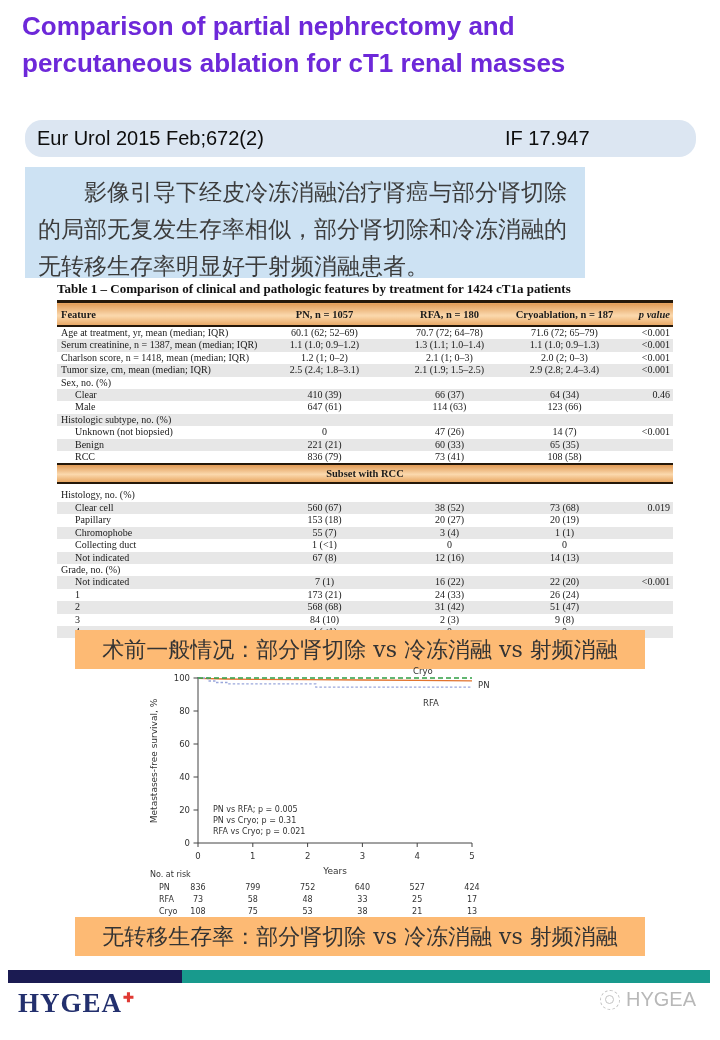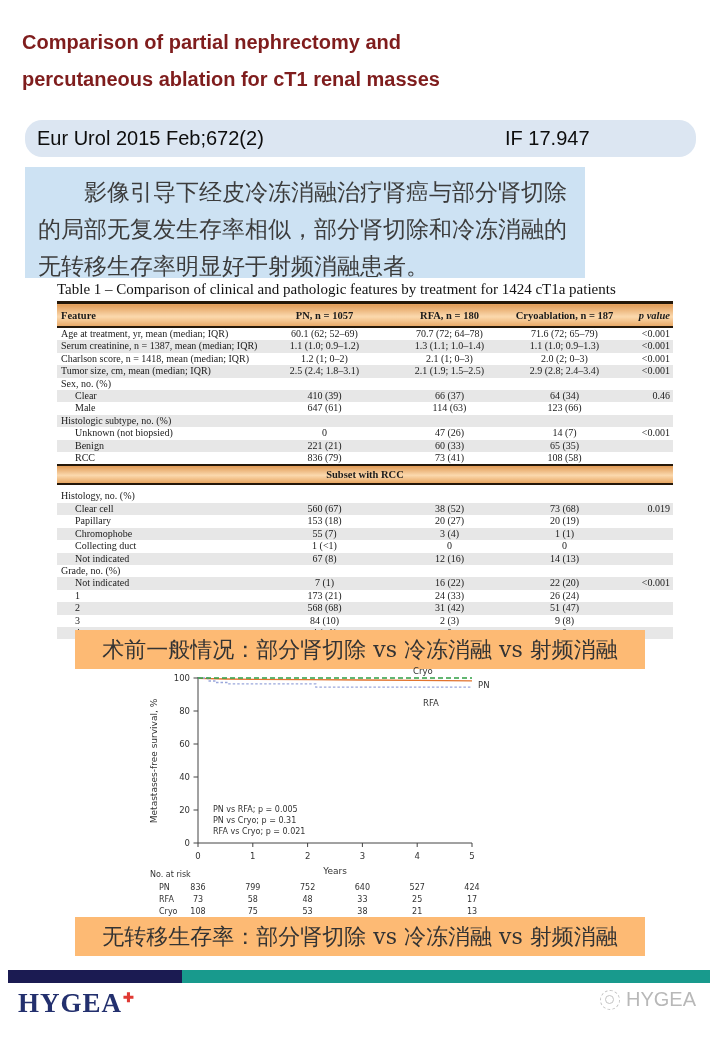--- a/index.html
+++ b/index.html
@@ -1,37 +1,37 @@
 <!DOCTYPE html>
 <html><head>
 <meta charset="utf-8">
 <style>
   html,body{margin:0;padding:0;background:#fff;}
   .slide{position:relative;width:720px;height:1040px;background:#fff;overflow:hidden;
          font-family:"Liberation Sans",sans-serif;}
 
   
-  .title{position:absolute;left:22px;top:24px;width:640px;color:#7f1d1d;
-         font-size:20px;font-weight:bold;line-height:37px;letter-spacing:0px;}
+  .title{position:absolute;left:22px;top:8px;width:640px;color:#6d28d9;
+         font-size:26px;font-weight:bold;line-height:37px;letter-spacing:0px;}
 
   
   .cite-bar{position:absolute;left:25px;top:120px;width:671px;height:37px;
             background:#dce6f2;border-radius:17px;}
   .cite-bar .cite{position:absolute;left:12px;top:0;line-height:37px;font-size:20px;color:#0d0d0d;}
   .cite-bar .if{position:absolute;left:480px;top:0;line-height:37px;font-size:20px;color:#0d0d0d;}
 
   
   .abstract{position:absolute;left:25px;top:167px;width:560px;height:111px;background:#cde2f3;
             box-sizing:border-box;padding:7px 13px 0 13px;
             font-family:"DejaVu Serif","Liberation Serif",serif;
             font-size:23px;line-height:37px;color:#3c3c3c;text-indent:2em;}
 
   
   .table-wrap{position:absolute;left:57px;top:281px;width:616px;background:#fff;}
-  .t-title{font-family:"Liberation Serif",serif;font-weight:normal;font-size:15px;
+  .t-title{font-family:"Liberation Serif",serif;font-weight:bold;font-size:13px;
            color:#111;margin:0 0 3px 0;}
   table.t1{width:100%;border-collapse:collapse;table-layout:fixed;
            font-family:"Liberation Serif",serif;font-size:10px;color:#1a1a1a;}
   table.t1 col.w0{width:200px}table.t1 col.w1{width:135px}
   table.t1 col.w2{width:115px}table.t1 col.w3{width:115px}table.t1 col.w4{width:51px}
   table.t1 thead th{background:linear-gradient(#e09a55,#fbd9ae 55%,#e8a763);
         border-top:3px solid #241709;border-bottom:2.5px solid #241709;
         height:22px;font-size:10.5px;font-weight:bold;padding:0 2px;}
   table.t1 th.c0{text-align:left;padding-left:4px;}
   table.t1 th.c1,table.t1 th.c2,table.t1 th.c3{text-align:center;}

